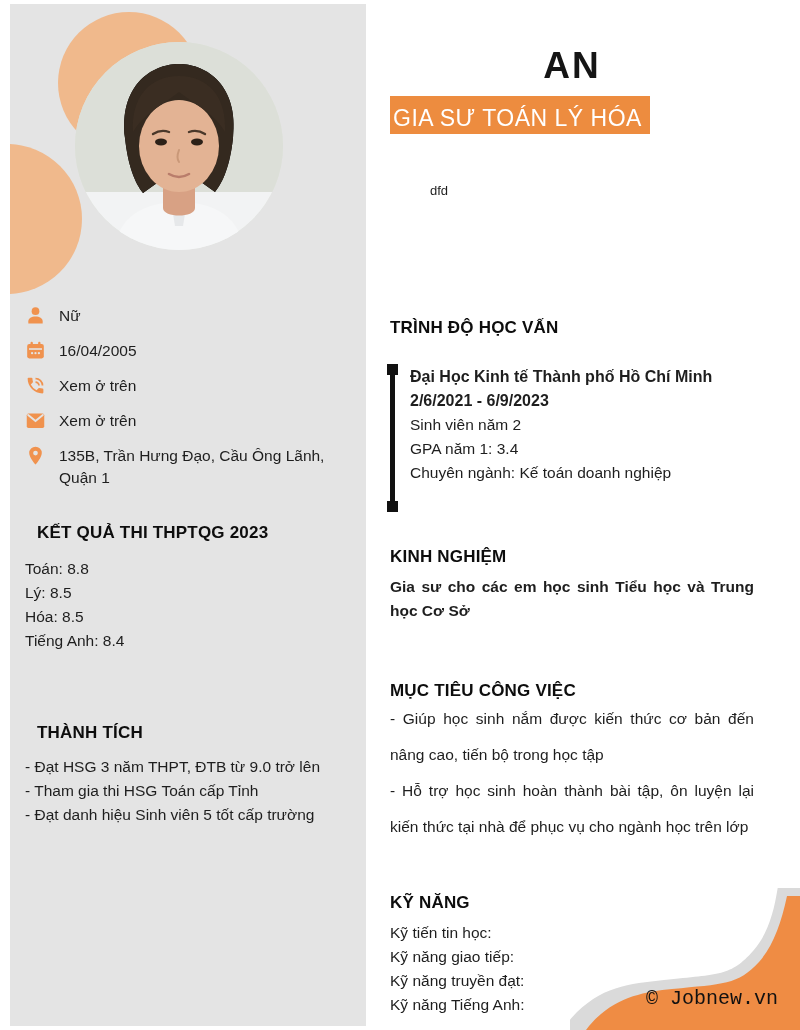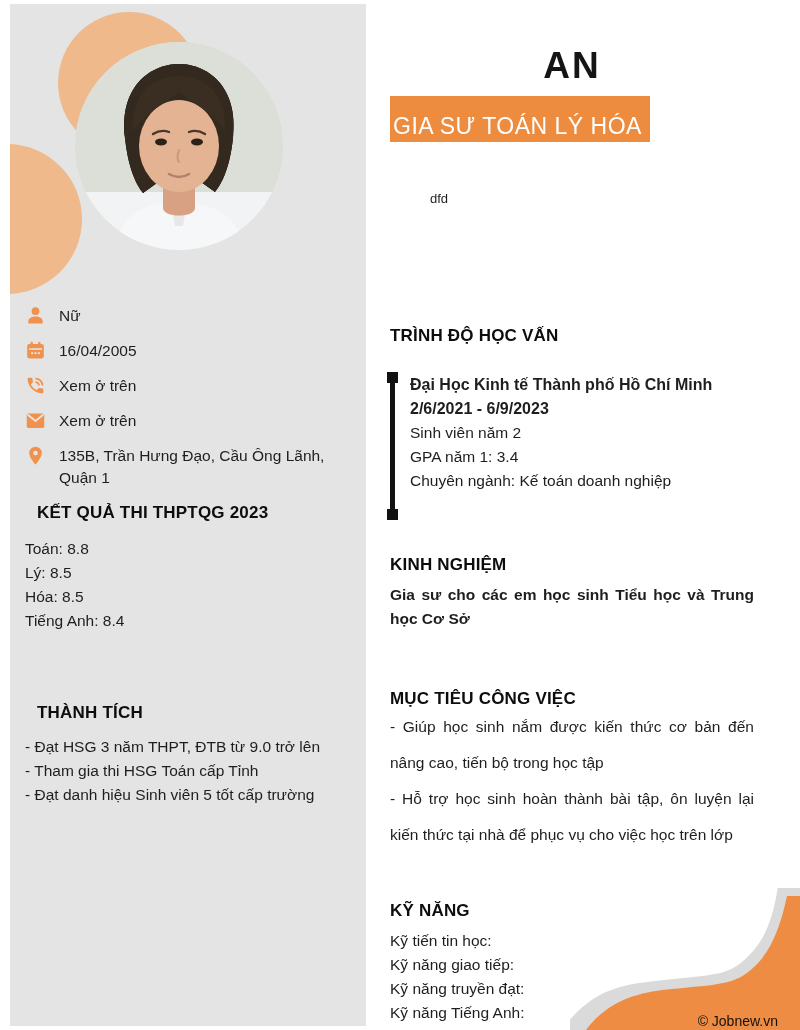--- a/index.html
+++ b/index.html
@@ -32,35 +32,35 @@
   .photo svg{display:block;width:100%;height:100%;}
 
   .info-list{margin-top:1px;}
   .info-row{display:flex;align-items:flex-start;margin-bottom:13px;}
   .info-row .icon{flex:0 0 21px;height:21px;margin-right:13px;margin-top:0px;}
   .info-row .icon svg{display:block;width:21px;height:21px;fill:var(--icon-orange);}
   .icon .cut{fill:var(--sidebar-gray);}
   .info-text{font-size:15.5px;line-height:22px;color:var(--text-dark);max-width:285px;}
 
   .side-heading{font-size:17px;font-weight:700;color:#0d0d0d;letter-spacing:.2px;padding-left:12px;}
-  .side-heading.exam{margin-top:14px;}
+  .side-heading.exam{margin-top:34px;}
   .side-heading.achv{margin-top:70px;}
   .score-list{margin-top:14px;font-size:15.5px;line-height:24px;}
   .achv-text{margin-top:12px;font-size:15.5px;line-height:24px;text-align:justify;}
   .achv-text p{margin:0;}
 
   
   .main{
     position:absolute;left:358px;top:0;width:442px;height:1030px;
     padding:44px 46px 0 32px;
   }
   .name{font-size:37px;font-weight:700;letter-spacing:2px;color:#151515;line-height:44px;text-align:center;}
   .job-title{
     display:inline-block;margin-top:8px;background:var(--accent-orange);color:#ffffff;
-    font-size:23px;font-weight:400;line-height:29px;padding:16px 8px 1px 3px;letter-spacing:.5px;
+    font-size:23px;font-weight:400;line-height:29px;padding:8px 8px 1px 3px;letter-spacing:.5px;
   }
   .summary{margin-top:46px;font-size:13px;line-height:22px;margin-left:40px;}
 
   .main-heading{font-size:17px;font-weight:700;color:#0d0d0d;letter-spacing:.2px;}
   .h-edu{margin-top:116px;}
   .h-exp{margin-top:36px;}
   .h-obj{margin-top:58px;}
   .h-skill{margin-top:48px;}
 
   .edu-entry{
@@ -79,23 +79,23 @@
   .obj-text{font-size:15.5px;line-height:36px;text-align:justify;}
   .obj-text p{margin:0;}
   .skill-list{margin-top:8px;font-size:15.5px;line-height:24px;}
 
   
   .footer-wave{position:absolute;right:0;bottom:0;width:230px;height:142px;pointer-events:none;}
   .footer-wave svg{display:block;width:230px;height:142px;}
   .wave-gray{fill:var(--footer-gray);}
   .wave-orange{fill:var(--footer-orange);}
   .watermark{
-    position:absolute;right:22px;bottom:1px;
-    font-family:Liberation Sans, sans-serif;
-    font-size:14px;color:#111111;letter-spacing:0px;
+    position:absolute;right:22px;bottom:20px;
+    font-family:Liberation Mono, monospace;
+    font-size:20px;color:#111111;letter-spacing:0px;
   }
 </style>
 </head>
 <body>
 
 <aside class="sidebar">
   <div class="photo-area">
     <div class="deco-circle c1"></div>
     <div class="deco-circle c2"></div>
     <div class="photo">
@@ -209,21 +209,21 @@
     <div class="edu-line">GPA năm 1: 3.4</div>
     <div class="edu-line">Chuyên ngành: Kế toán doanh nghiệp</div>
   </div>
 
   <h2 class="main-heading h-exp">KINH NGHIỆM</h2>
   <div class="body-text">Gia sư cho các em học sinh Tiểu học và Trung học Cơ Sở</div>
 
   <h2 class="main-heading h-obj">MỤC TIÊU CÔNG VIỆC</h2>
   <div class="obj-text">
     <p>- Giúp học sinh nắm được kiến thức cơ bản đến nâng cao, tiến bộ trong học tập</p>
-    <p>- Hỗ trợ học sinh hoàn thành bài tập, ôn luyện lại kiến thức tại nhà để phục vụ cho việc học trên lớp</p>
+    <p>- Hỗ trợ học sinh hoàn thành bài tập, ôn luyện lại kiến thức tại nhà để phục vụ cho ngành học trên lớp</p>
   </div>
 
   <h2 class="main-heading h-skill">KỸ NĂNG</h2>
   <div class="skill-list">
     <div>Kỹ tiến tin học:</div>
     <div>Kỹ năng giao tiếp:</div>
     <div>Kỹ năng truyền đạt:</div>
     <div>Kỹ năng Tiếng Anh:</div>
   </div>
 </main>

